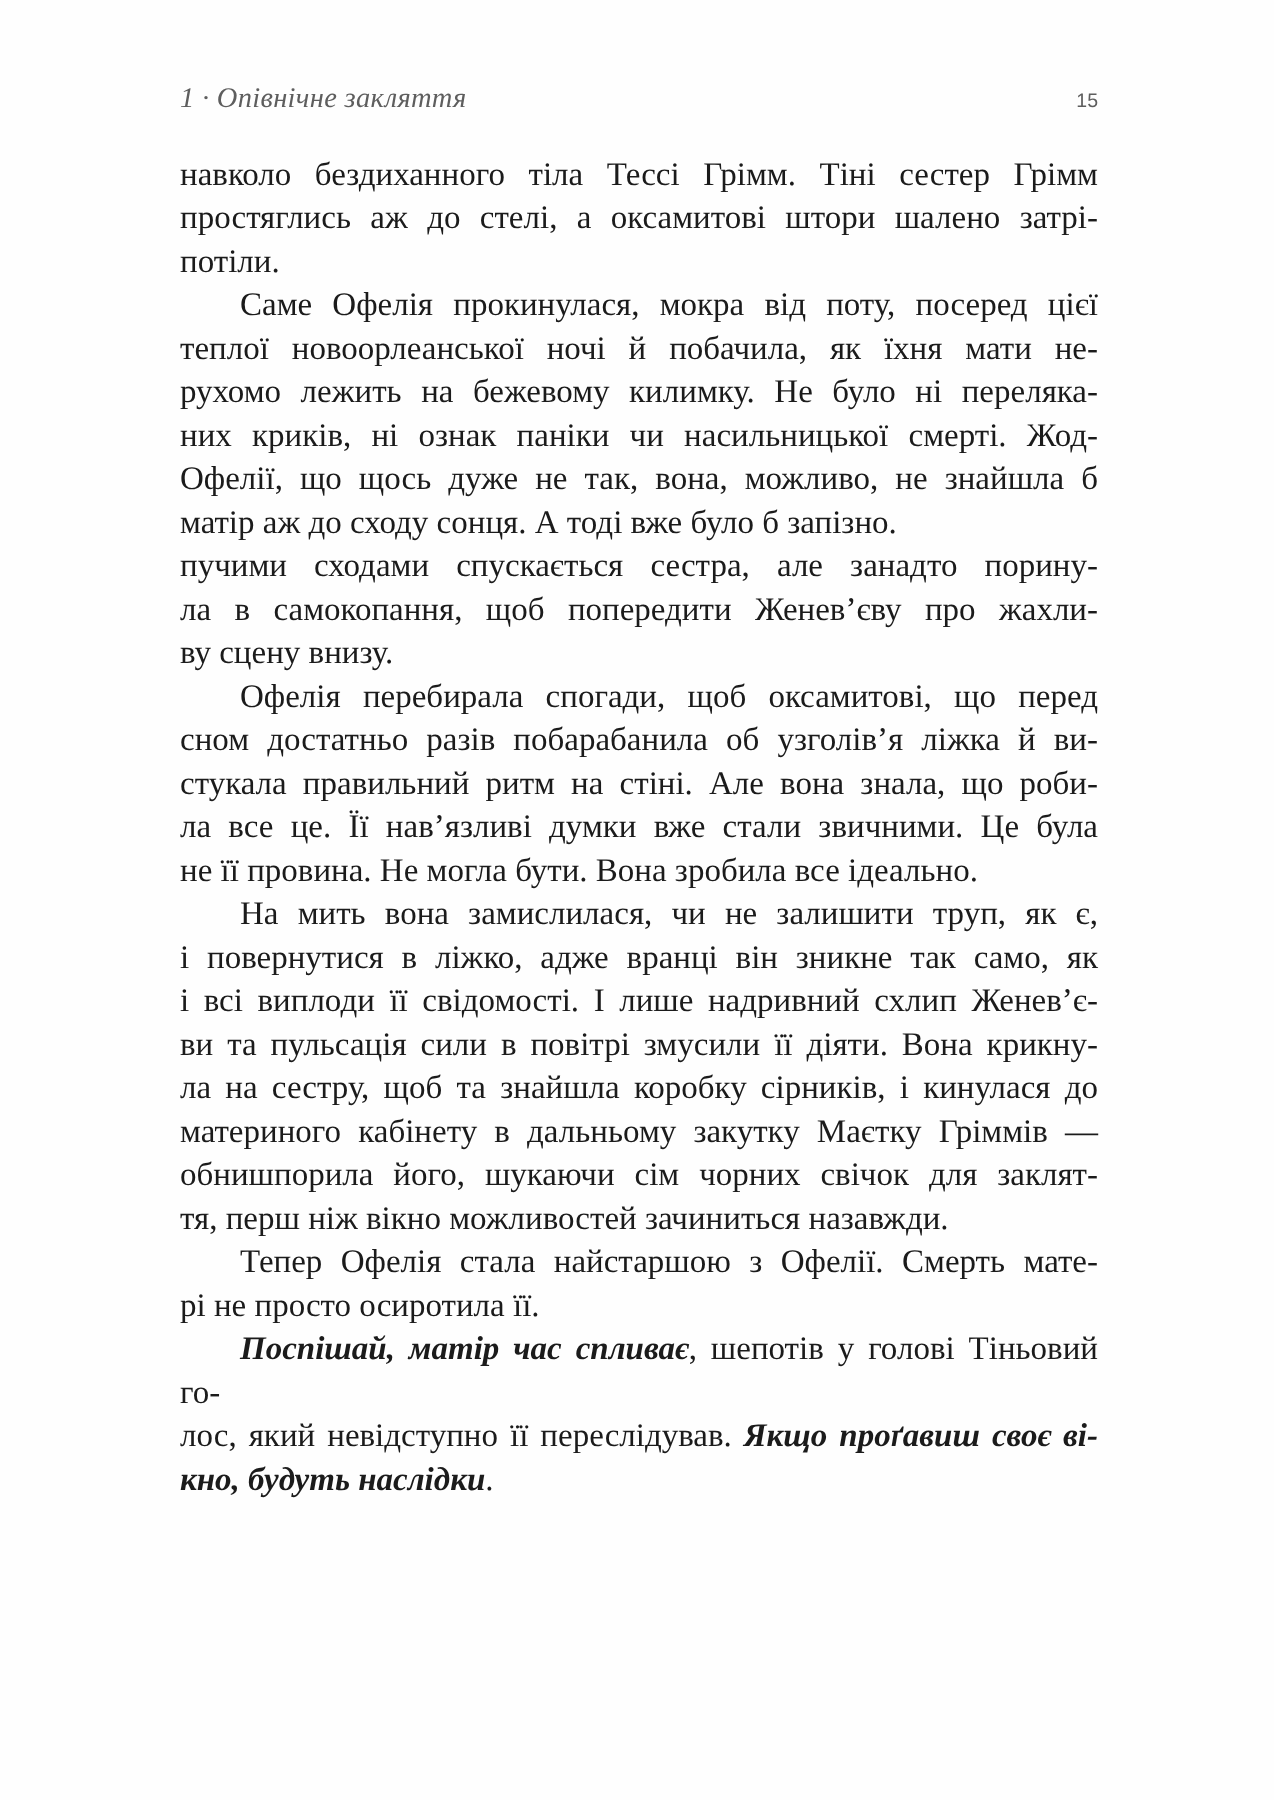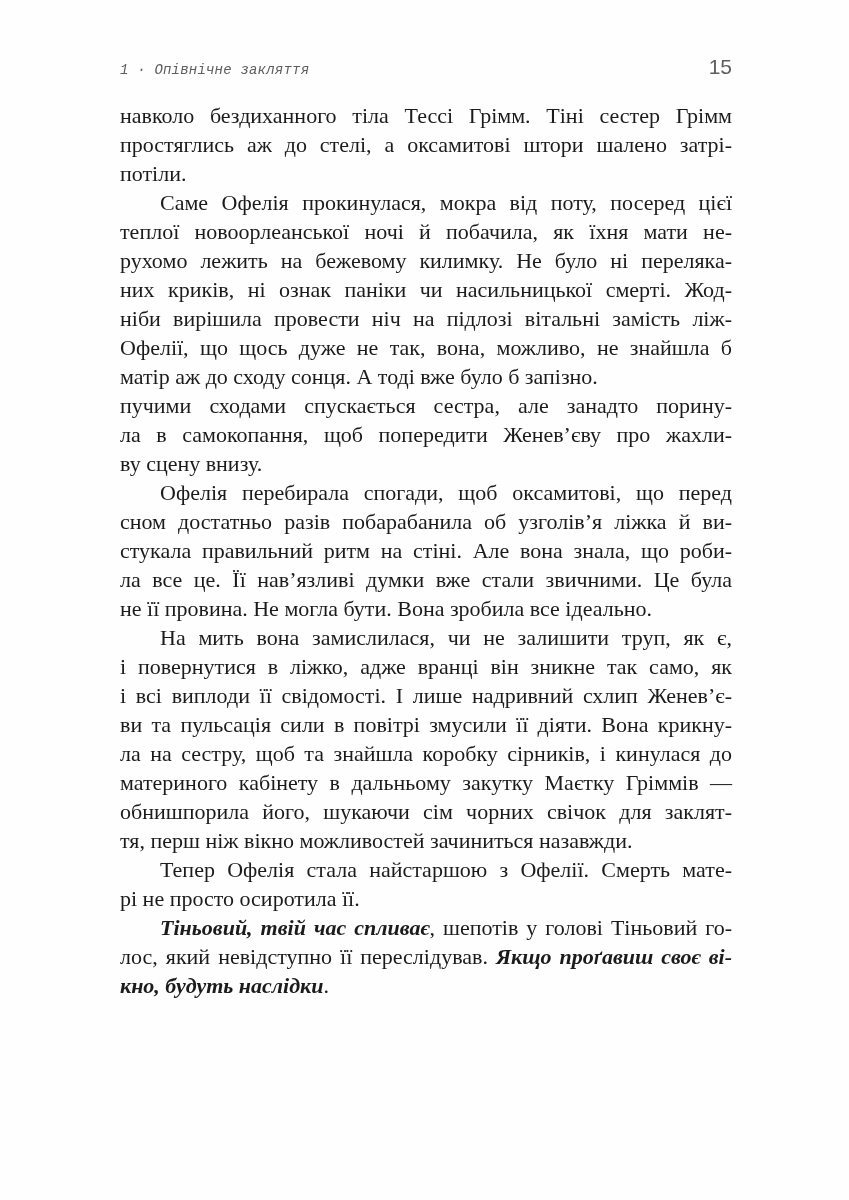--- a/index.html
+++ b/index.html
@@ -17,29 +17,29 @@
   .running-head {
     position: absolute;
     left: 120px;
     top: 55px;
     width: 612px;
     display: flex;
     justify-content: space-between;
     align-items: baseline;
   }
   .chapter-label {
-    font-family: Liberation Mono, monospace;
+    font-family: Liberation Serif, serif;
     font-style: italic;
-    font-size: 14px;
+    font-size: 19px;
     color: #5e5e5e;
     letter-spacing: 0.2px;
   }
   .page-number {
     font-family: "Liberation Sans", sans-serif;
-    font-size: 21px;
+    font-size: 13px;
     color: #5e5e5e;
   }
   .body-text {
     position: absolute;
     left: 120px;
     top: 101px;
     width: 612px;
     font-family: "Liberation Serif", serif;
     font-size: 22px;
     line-height: 29px;
@@ -75,21 +75,20 @@
       <div class="paragraph">
         <div class="line"><span>навколо бездиханного тіла Тессі Грімм. Тіні сестер Грімм</span></div>
         <div class="line"><span>простяглись аж до стелі, а оксамитові штори шалено затрі-</span></div>
         <div class="line final"><span>потіли.</span></div>
       </div>
       <div class="paragraph">
         <div class="line indent"><span>Саме Офелія прокинулася, мокра від поту, посеред цієї</span></div>
         <div class="line"><span>теплої новоорлеанської ночі й побачила, як їхня мати не-</span></div>
         <div class="line"><span>рухомо лежить на бежевому килимку. Не було ні переляка-</span></div>
         <div class="line"><span>них криків, ні ознак паніки чи насильницької смерті. Жод-</span></div>
-        <div class="line"><span>ніби вирішила провести ніч на підлозі вітальні замість ліж-</span></div>
         <div class="line"><span>Офелії, що щось дуже не так, вона, можливо, не знайшла б</span></div>
         <div class="line final"><span>матір аж до сходу сонця. А тоді вже було б запізно.</span></div>
       </div>
       <div class="paragraph">
         <div class="line"><span>пучими сходами спускається сестра, але занадто порину-</span></div>
         <div class="line"><span>ла в самокопання, щоб попередити Женев’єву про жахли-</span></div>
         <div class="line final"><span>ву сцену внизу.</span></div>
       </div>
       <div class="paragraph">
         <div class="line indent"><span>Офелія перебирала спогади, щоб оксамитові, що перед</span></div>
@@ -106,18 +105,18 @@
         <div class="line"><span>ла на сестру, щоб та знайшла коробку сірників, і кинулася до</span></div>
         <div class="line"><span>материного кабінету в дальньому закутку Маєтку Гріммів —</span></div>
         <div class="line"><span>обнишпорила його, шукаючи сім чорних свічок для заклят-</span></div>
         <div class="line final"><span>тя, перш ніж вікно можливостей зачиниться назавжди.</span></div>
       </div>
       <div class="paragraph">
         <div class="line indent"><span>Тепер Офелія стала найстаршою з Офелії. Смерть мате-</span></div>
         <div class="line final"><span>рі не просто осиротила її.</span></div>
       </div>
       <div class="paragraph">
-        <div class="line indent"><span class="bi">Тіньовий, твій час спливає</span><span>, шепотів у голові Тіньовий го-</span></div>
+        <div class="line indent"><span class="bi">Поспішай, матір час спливає</span><span>, шепотів у голові Тіньовий го-</span></div>
         <div class="line"><span>лос, який невідступно її переслідував. </span><span class="bi">Якщо проґавиш своє ві-</span></div>
         <div class="line final"><span class="bi">кно, будуть наслідки</span><span>.</span></div>
       </div>
     </div>
 </div>
 
 </body></html>

